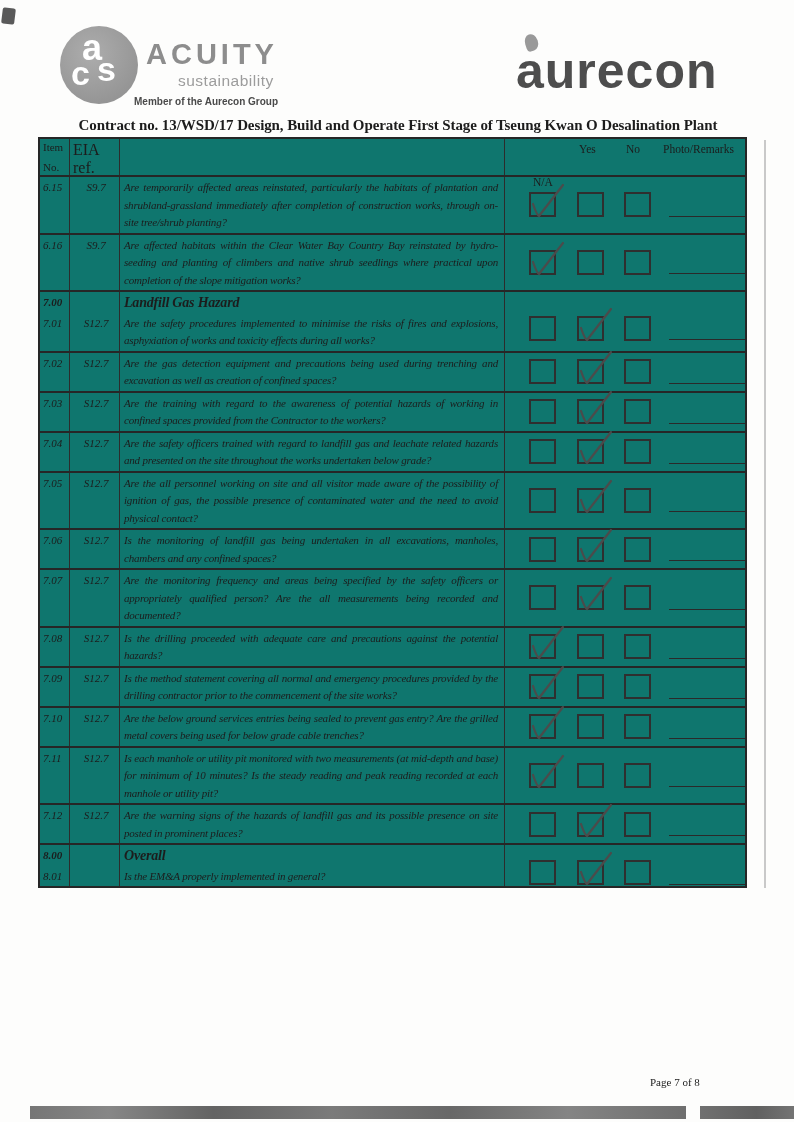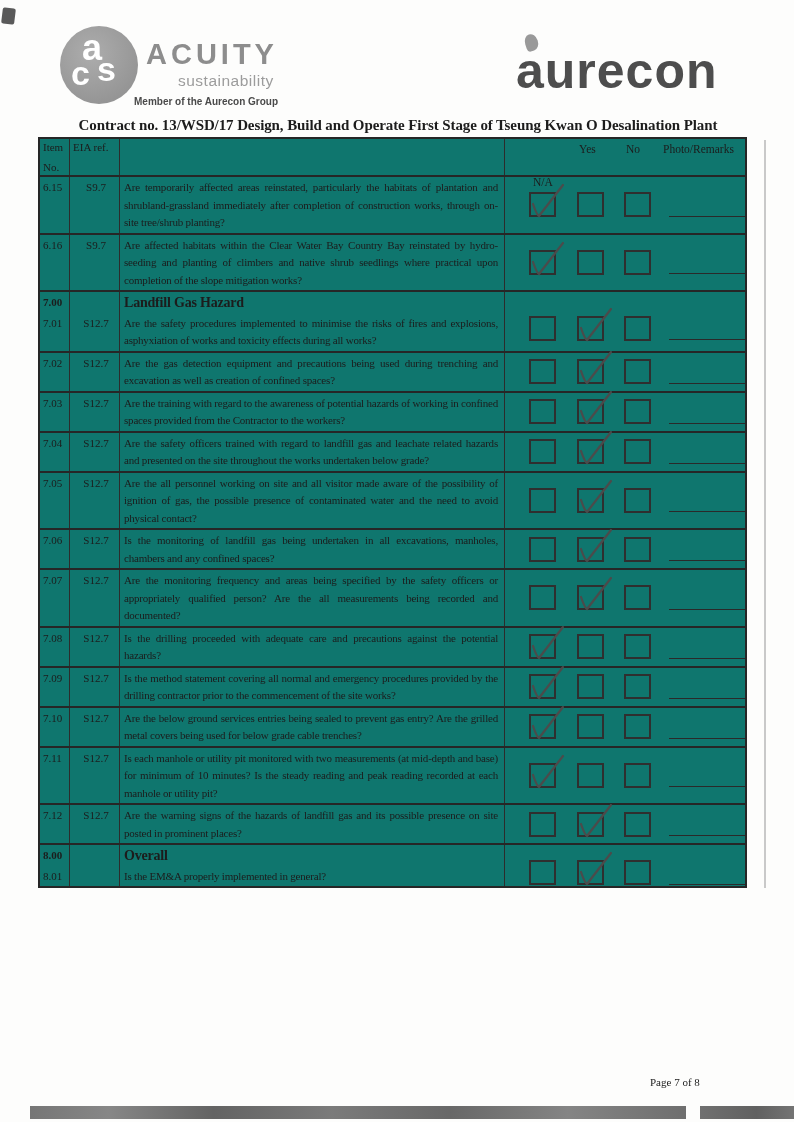--- a/index.html
+++ b/index.html
@@ -39,27 +39,27 @@
     color:#4d4d4d; letter-spacing:1px; }
   
   .doc-title { position:absolute; left:36px; top:117px; width:724px; text-align:center;
     font-size:15px; font-weight:bold; letter-spacing:-0.1px; white-space:nowrap; }
   
   .audit-table { position:absolute; left:38px; top:137px; width:709px;
     border:2px solid #262626; background:#0f766e; }
   .thead { display:flex; height:36px; }
   .h-no { width:30px; border-right:1.4px solid #2c2c2c; display:flex; flex-direction:column;
     justify-content:space-between; padding:2px 0 2px 3px; font-size:11px; }
-  .h-ref { width:50px; border-right:1.4px solid #2c2c2c; padding:2px 0 0 3px; font-size:11px; }
+  .h-ref { width:50px; border-right:1.4px solid #2c2c2c; padding:2px 0 0 3px; font-size:16px; }
   .h-q { width:385px; border-right:1.4px solid #2c2c2c; }
   .h-ans { flex:1; position:relative; font-size:11.5px; }
   .h-ans span { position:absolute; top:4px; }
   .h-na { left:28px;margin-top:33px; } .h-yes { left:74px; } .h-no2 { left:121px; } .h-rem { left:158px; }
   .trow { display:flex; border-top:2px solid #262626; position:relative; }
-  .row-left { display:flex; flex-direction:column; width:469px; }
+  .row-left { display:flex; flex-direction:column; width:469px;font-style:italic; }
   .entry { display:flex; flex:1; }
   .cell-no { width:30px; border-right:1.4px solid #2c2c2c; padding:2px 0 0 3px;
     font-size:11px; line-height:17.5px; }
   .cell-ref { width:50px; border-right:1.4px solid #2c2c2c; padding:2px 0 0 3px;
     font-size:11px; line-height:17.5px;text-align:center; }
   .cell-q { width:385px; border-right:1.4px solid #2c2c2c; padding:2px 6px 1px 4px;
     font-size:11px; line-height:17.5px; text-align:justify; letter-spacing:-0.2px; }
   .entry.heading .cell-q { font-weight:bold; text-align:left; font-size:14px; }
   .entry.heading .cell-no, .trow.grouped .entry:first-child .cell-no { font-weight:bold; }
   .cell-ans { flex:1; position:relative; display:flex; align-items:center; }

